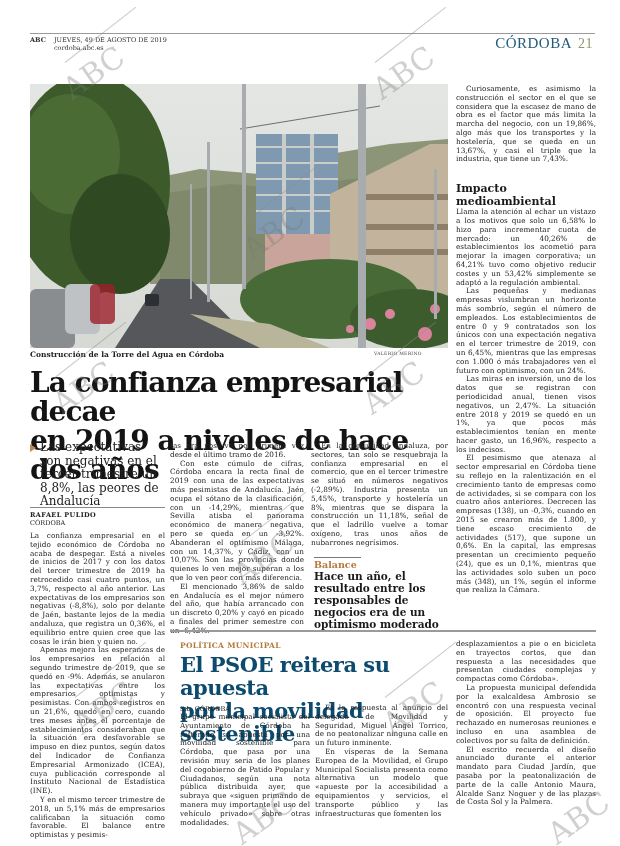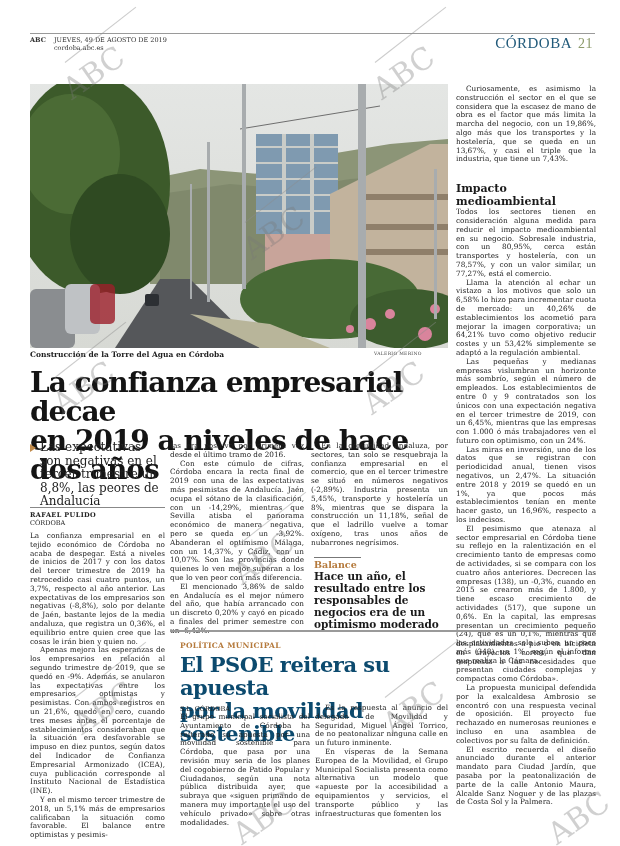--- a/index.html
+++ b/index.html
@@ -168,21 +168,20 @@
 </div>
 <div class="abs divline" style="left:314px; top:557px; width:47px; background:#777;"></div>
 <div class="abs" style="left:314px; top:559px; width:135px;">
   <div class="kicker">Balance</div>
   <div class="balance-h">Hace un año, el resultado entre los responsables de negocios era de un optimismo moderado</div>
 </div>
 
 <div class="abs col" style="left:456px; top:85px; width:140px;">
   <p style="text-indent:10px">Curiosamente, es asimismo la construcción el sector en el que se considera que la escasez de mano de obra es el factor que más limita la marcha del negocio, con un 19,86%, algo más que los transportes y la hostelería, que se queda en un 13,67%, y casi el triple que la industria, que tiene un 7,43%.</p>
   <div class="subtitle-h">Impacto medioambiental</div>
-  <p class="noind">Todos los sectores tienen en consideración alguna medida para reducir el impacto medioambiental en su negocio. Sobresale industria, con un 80,95%, cerca están transportes y hostelería, con un 78,57%, y con un valor similar, un 77,27%, está el comercio.</p>
   <p>Llama la atención al echar un vistazo a los motivos que solo un 6,58% lo hizo para incrementar cuota de mercado: un 40,26% de establecimientos los acometió para mejorar la imagen corporativa; un 64,21% tuvo como objetivo reducir costes y un 53,42% simplemente se adaptó a la regulación ambiental.</p>
   <p>Las pequeñas y medianas empresas vislumbran un horizonte más sombrío, según el número de empleados. Los establecimientos de entre 0 y 9 contratados son los únicos con una expectación negativa en el tercer trimestre de 2019, con un 6,45%, mientras que las empresas con 1.000 ó más trabajadores ven el futuro con optimismo, con un 24%.</p>
   <p>Las miras en inversión, uno de los datos que se registran con periodicidad anual, tienen visos negativos, un 2,47%. La situación entre 2018 y 2019 se quedó en un 1%, ya que pocos más establecimientos tenían en mente hacer gasto, un 16,96%, respecto a los indecisos.</p>
   <p>El pesimismo que atenaza al sector empresarial en Córdoba tiene su reflejo en la ralentización en el crecimiento tanto de empresas como de actividades, si se compara con los cuatro años anteriores. Decrecen las empresas (138), un -0,3%, cuando en 2015 se crearon más de 1.800, y tiene escaso crecimiento de actividades (517), que supone un 0,6%. En la capital, las empresas presentan un crecimiento pequeño (24), que es un 0,1%, mientras que las actividades solo suben un poco más (348), un 1%, según el informe que realiza la Cámara.</p>
 </div>
 
 <div class="abs sep" style="left:170px; top:630px; width:426px; height:2px;"></div>
 
 <div class="abs kicker2" style="left:180px; top:641px;">POLÍTICA MUNICIPAL</div>
 <div class="abs h2" style="left:180px; top:653px; width:270px;">

